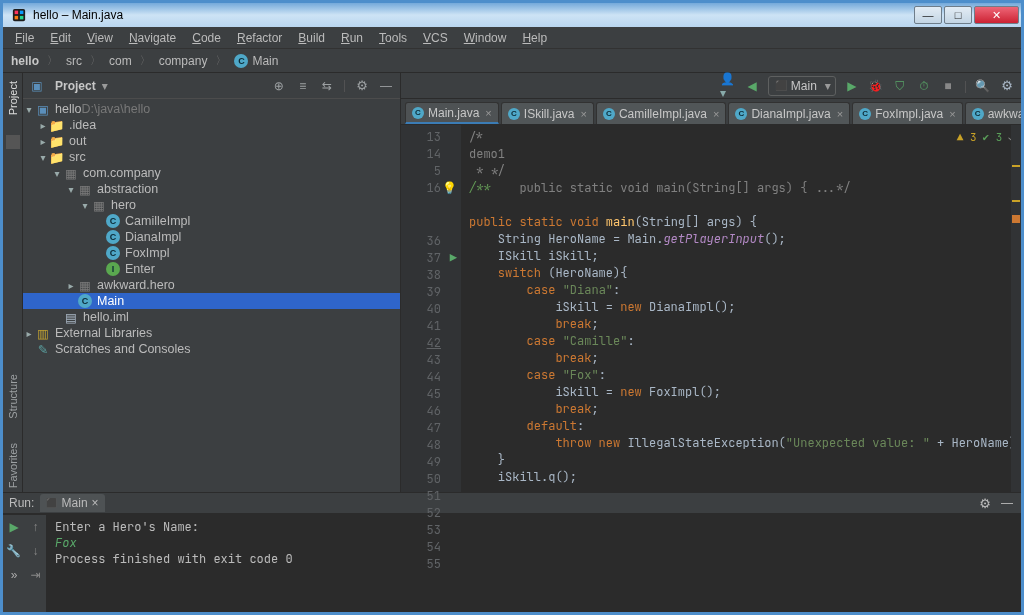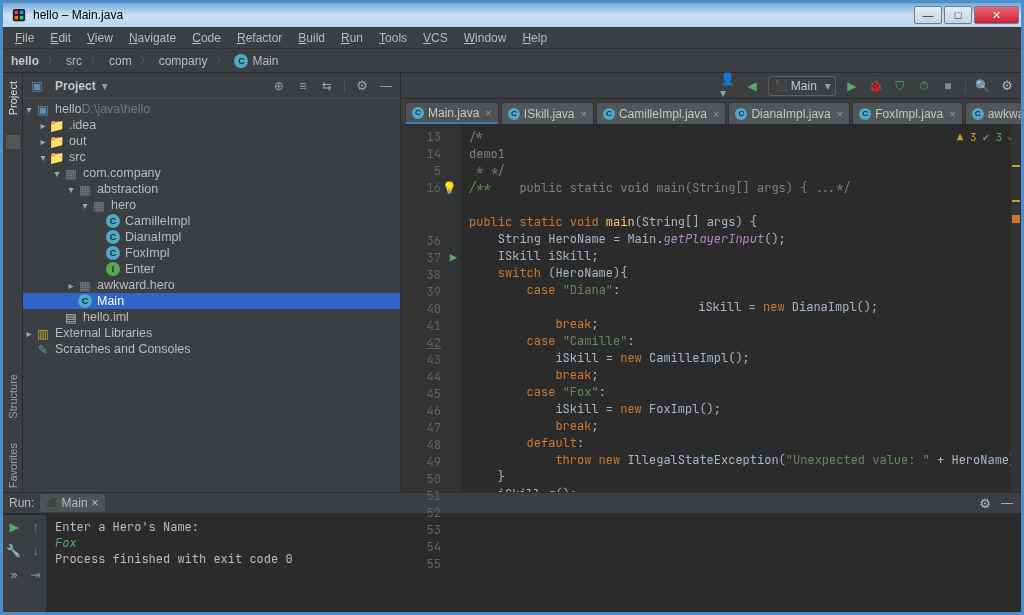--- a/index.html
+++ b/index.html
@@ -501,24 +501,23 @@
               <div style="height: 17px; white-space: pre;"><span class="cm">/*</span></div>
               <div style="height: 17px; white-space: pre;"><span class="cm">demo1</span></div>
               <div style="height: 17px; white-space: pre;"><span class="cm"> * */</span></div>
               <div style="height: 17px; white-space: pre;"><span class="cmgreen">/**</span>    <span class="cm">public static void main(String[] args) { ...*/</span></div>
               <div style="height: 17px; white-space: pre;"></div>
               <div style="height: 17px; white-space: pre;"><span class="kw">public static void</span> <span class="fn">main</span>(String[] args) {</div>
               <div style="height: 17px; white-space: pre;">    String HeroName = Main.<span class="fni">getPlayerInput</span>();</div>
               <div style="height: 17px; white-space: pre;">    ISkill iSkill;</div>
               <div style="height: 17px; white-space: pre;">    <span class="kw">switch</span> (HeroName){</div>
               <div style="height: 17px; white-space: pre;">        <span class="kw">case</span> <span class="str">"Diana"</span>:</div>
-              <div style="height: 17px; white-space: pre; text-align: center;">            iSkill = <span class="kw">new</span> DianaImpl();</div>
+              <div style="height: 17px; white-space: pre;">            iSkill = <span class="kw">new</span> DianaImpl();</div>
               <div style="height: 17px; white-space: pre;">            <span class="kw">break</span>;</div>
               <div style="height: 17px; white-space: pre;">        <span class="kw">case</span> <span class="str">"Camille"</span>:</div>
-              <div style="height: 17px; white-space: pre;">            iSkill = <span class="kw">new</span> CamilleImpl();</div>
               <div style="height: 17px; white-space: pre;">            <span class="kw">break</span>;</div>
               <div style="height: 17px; white-space: pre;">        <span class="kw">case</span> <span class="str">"Fox"</span>:</div>
               <div style="height: 17px; white-space: pre;">            iSkill = <span class="kw">new</span> FoxImpl();</div>
               <div style="height: 17px; white-space: pre;">            <span class="kw">break</span>;</div>
               <div style="height: 17px; white-space: pre;">        <span class="kw">default</span>:</div>
               <div style="height: 17px; white-space: pre;">            <span class="kw">throw new</span> IllegalStateException(<span class="str">"Unexpected value: "</span> + HeroName);</div>
               <div style="height: 17px; white-space: pre;">    }</div>
               <div style="height: 17px; white-space: pre;">    iSkill.q();</div>
             </div>
           <div class="err-stripe">

